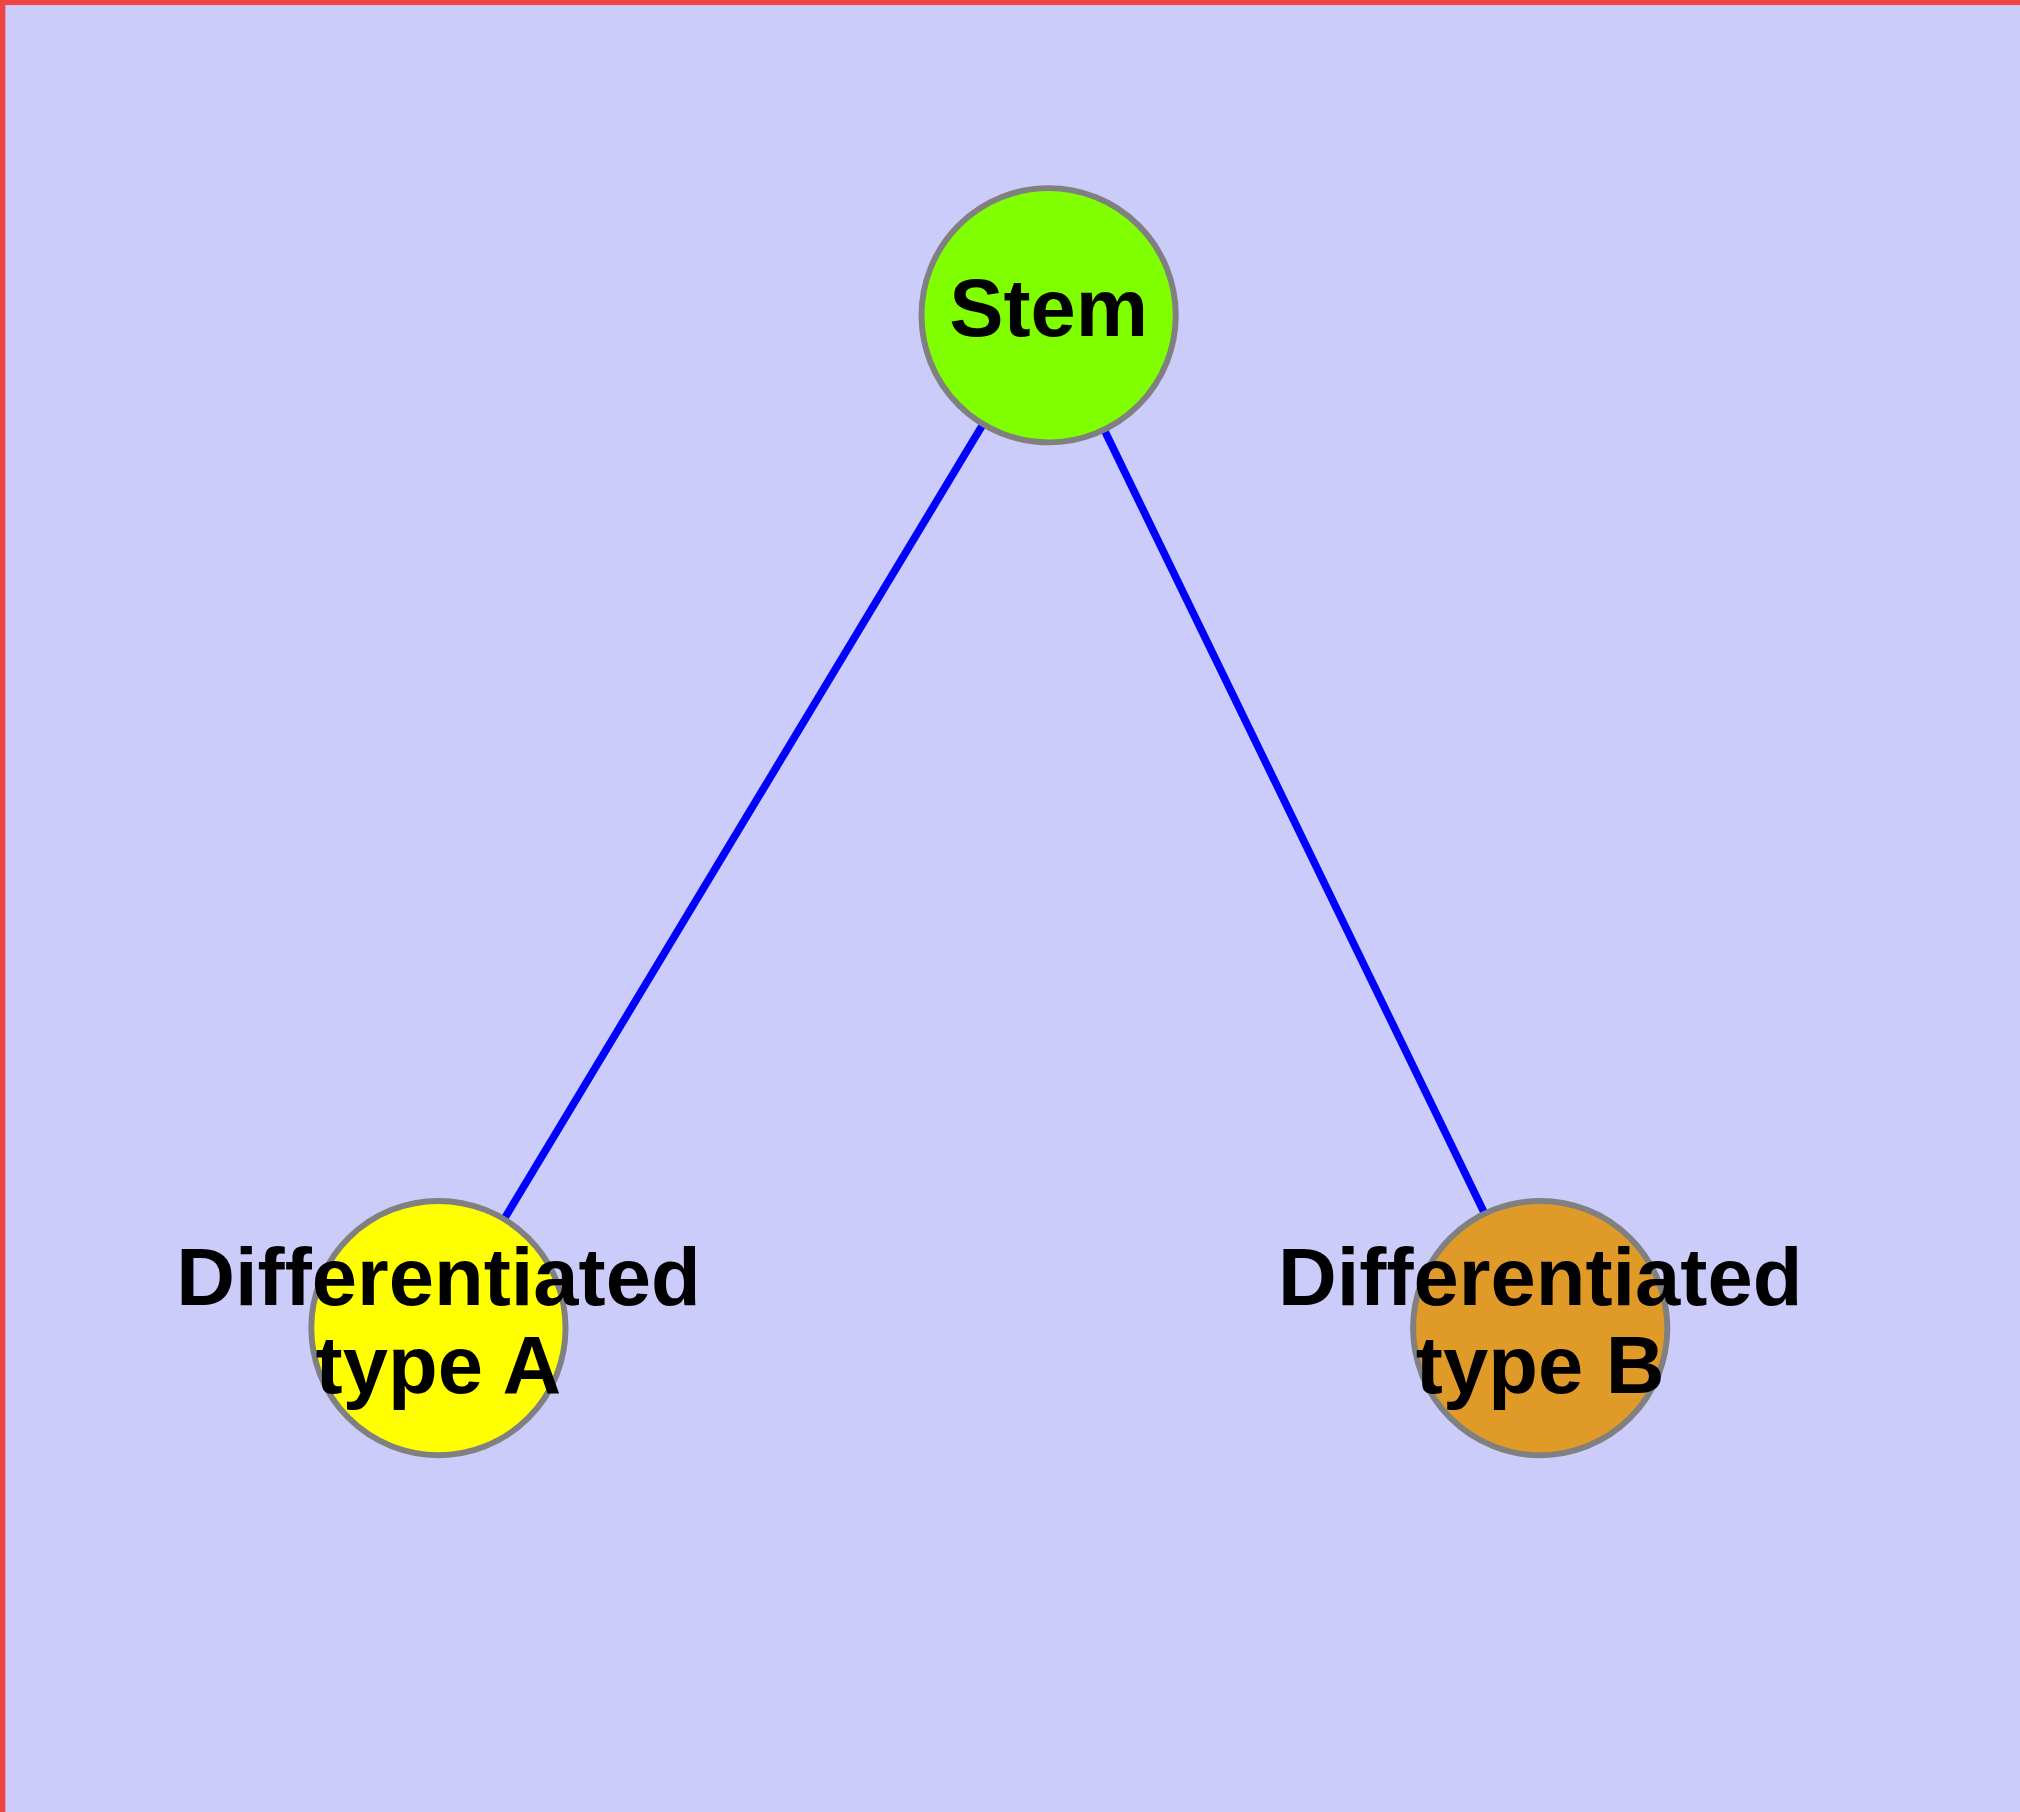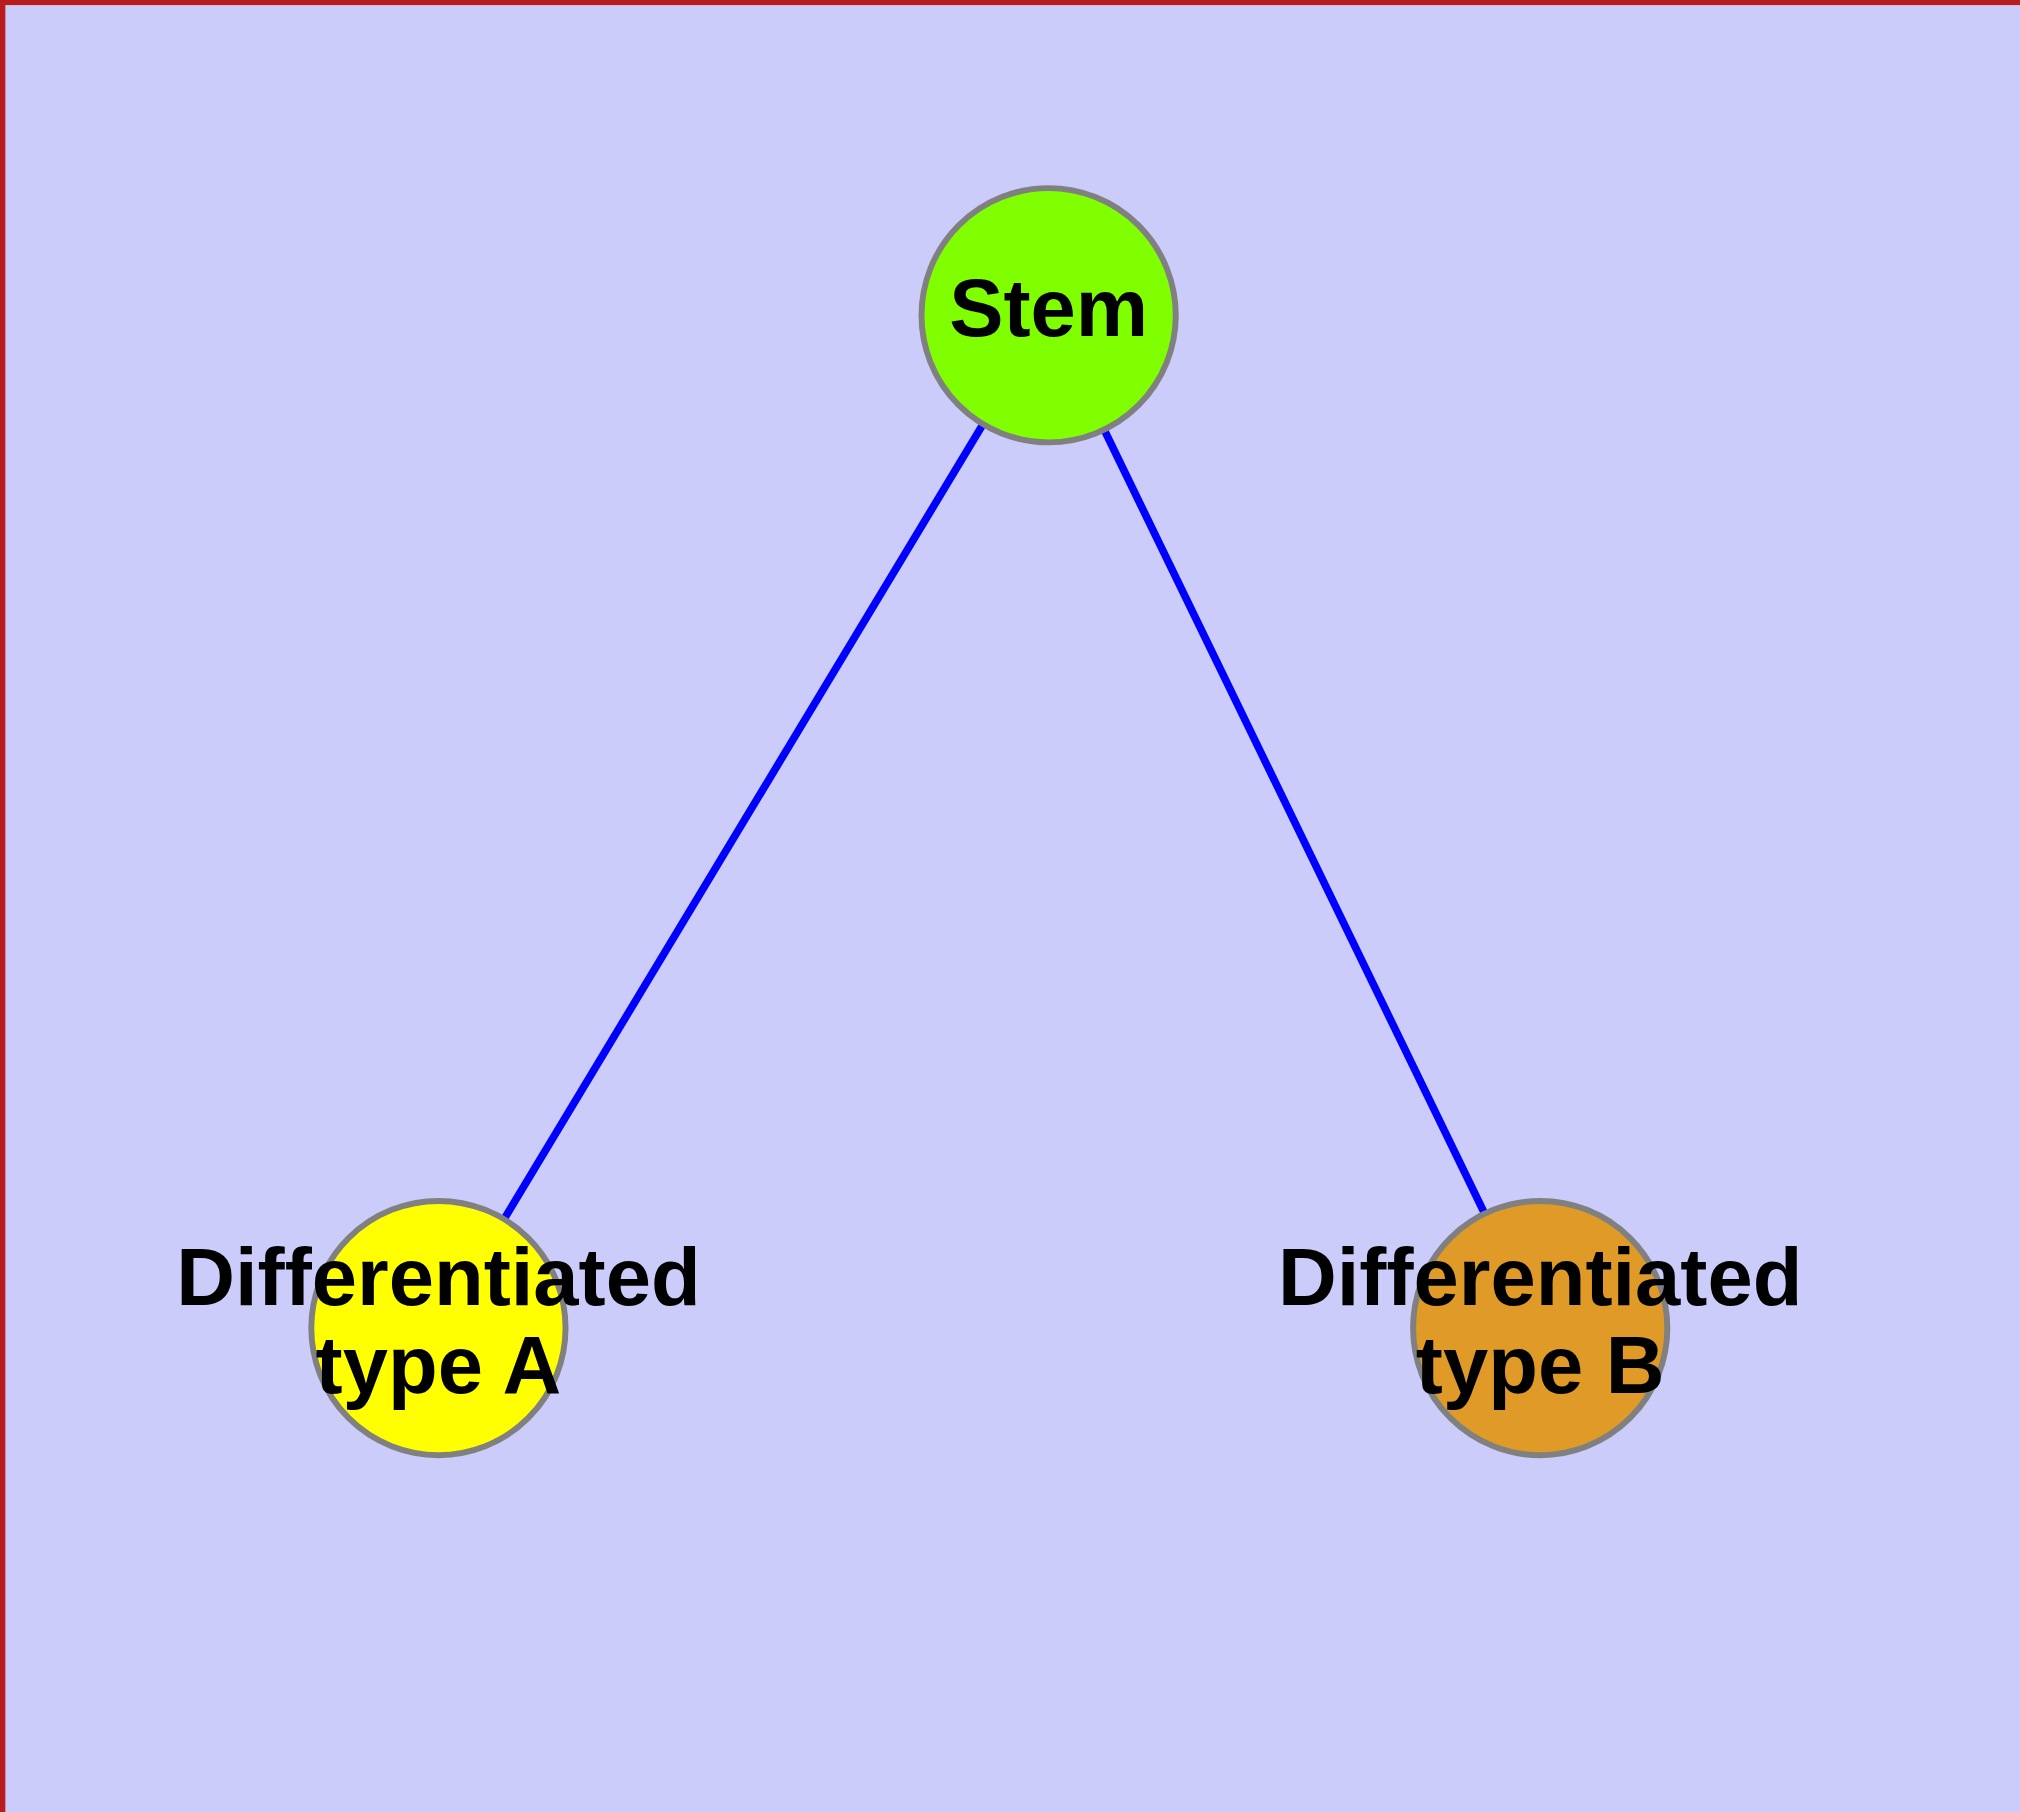--- a/index.html
+++ b/index.html
@@ -29,21 +29,21 @@
     font-weight: bold;
     fill: #000000;
     text-anchor: middle;
     dominant-baseline: middle;
     paint-order: normal;
   }
 </style>
 </head>
 <body>
 
-<div id="canvas-root" style="width: 2021px; height: 1812px; background: #b91c1c;">
+<div id="canvas-root" style="width: 2021px; height: 1812px; background: #ef4444;">
   <svg id="graph-svg" viewBox="0 0 2384 2138">
 
     <rect id="bg-rect" x="6" y="6" width="2378" height="2132" fill="#ccccfb"></rect>
 
     <g id="edges-layer">
         <line x1="1237" y1="372" x2="517" y2="1567" stroke="#0000ff" stroke-width="9" stroke-linecap="butt"></line>
         <line x1="1237" y1="372" x2="1817" y2="1567" stroke="#0000ff" stroke-width="9" stroke-linecap="butt"></line>
       </g>
     <g id="nodes-layer">
         <circle cx="1237" cy="372" r="150" fill="#80ff00" stroke="#808080" stroke-width="7"></circle>

